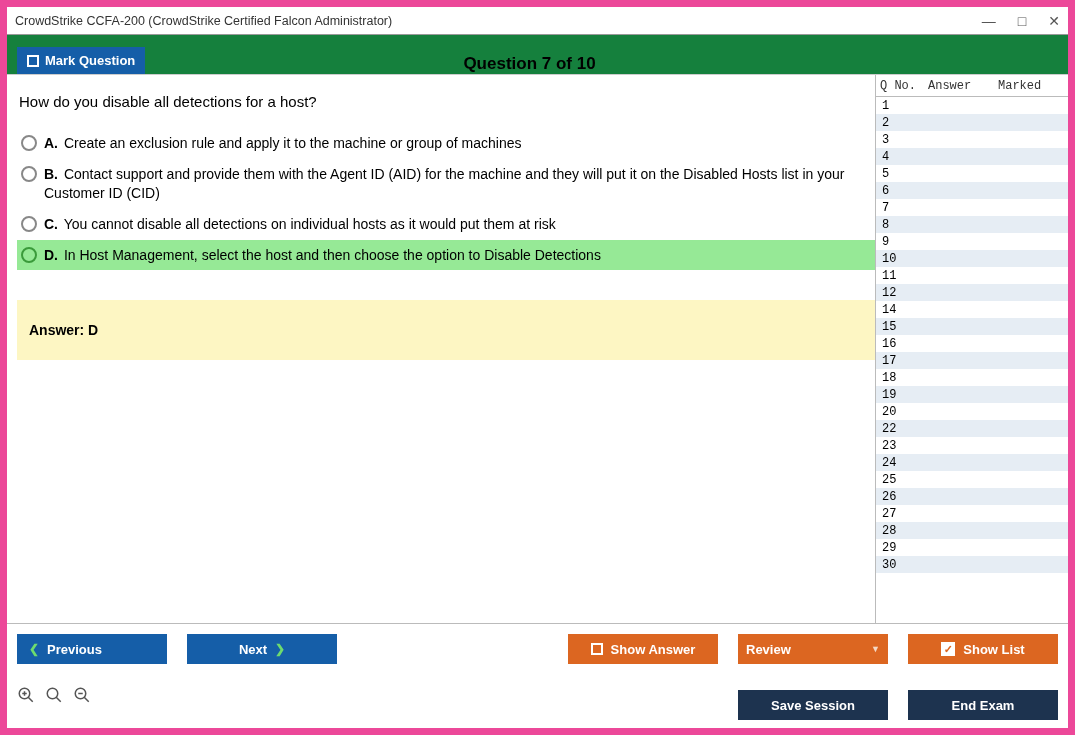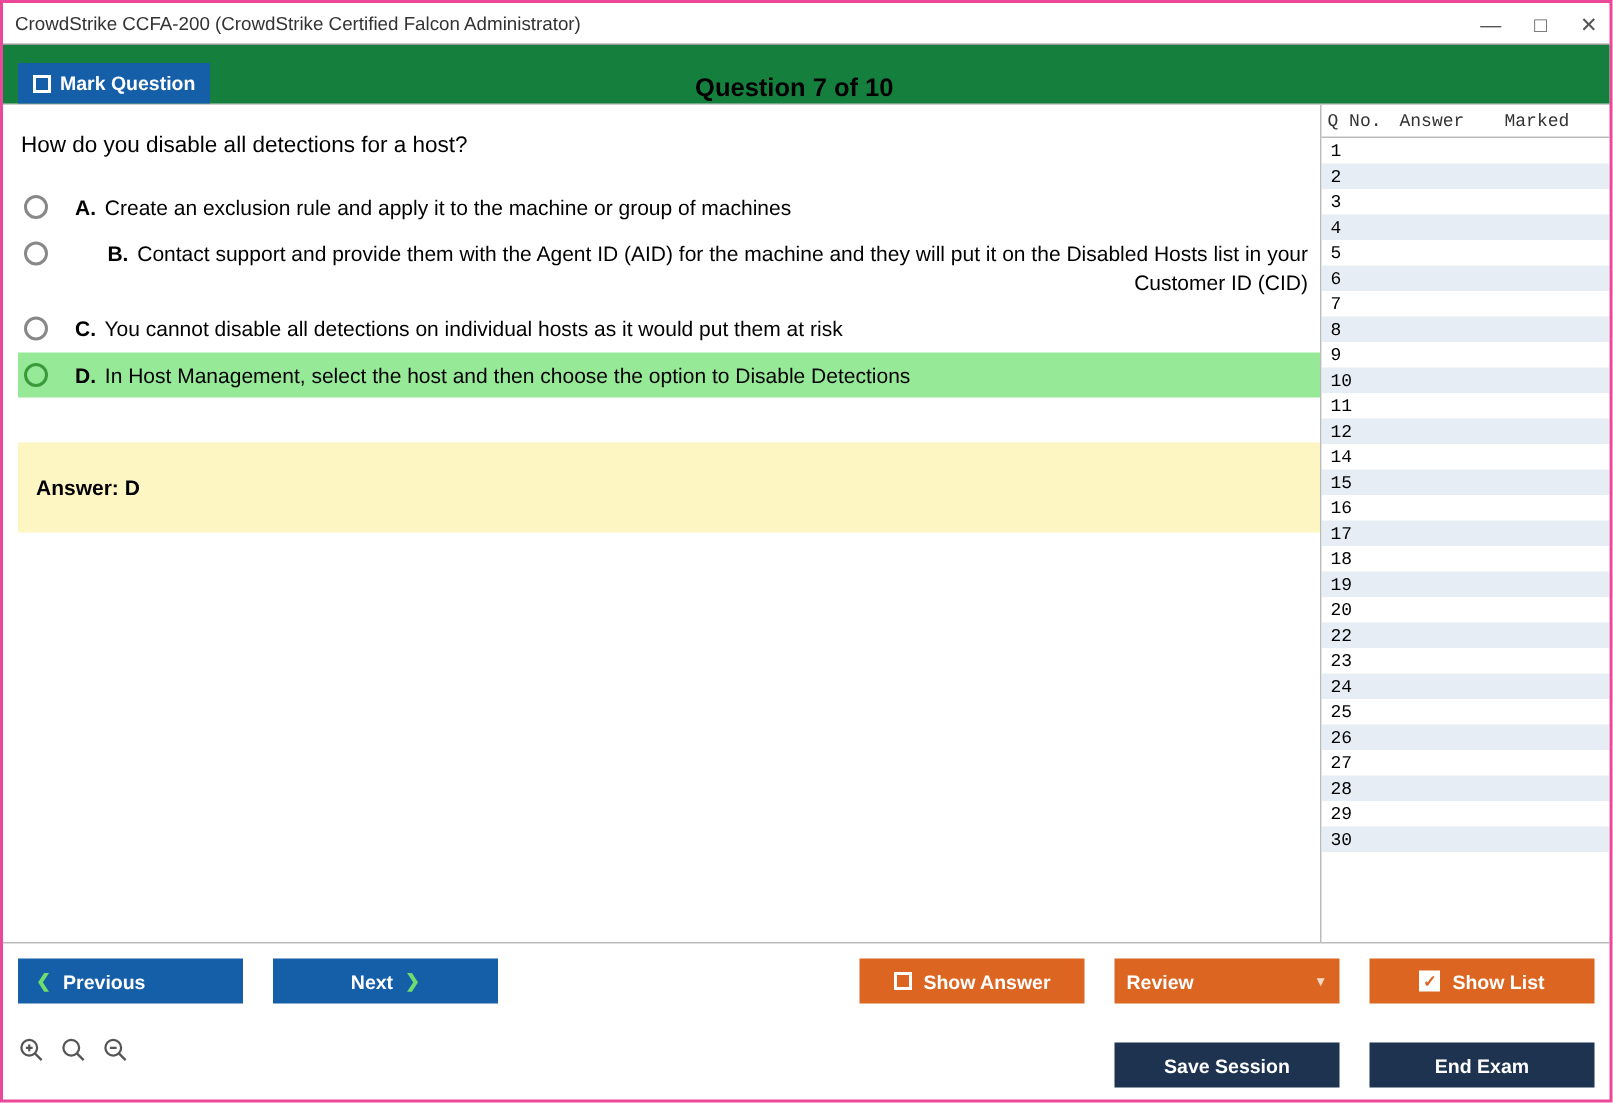--- a/index.html
+++ b/index.html
@@ -6,21 +6,21 @@
   body {
     margin: 0;
     font-family: Arial, Helvetica, sans-serif;
     font-size: 13px;
     background: #fff;
     color: #000;
   }
   .window {
     width: 1075px;
     height: 735px;
-    border: 2px solid #ec4899;
+    border: 7px solid #ec4899;
     display: flex;
     flex-direction: column;
     position: relative;
   }
   .titlebar {
     height: 28px;
     border-bottom: 1px solid #999;
     display: flex;
     align-items: center;
     padding: 0 8px;
@@ -90,26 +90,25 @@
     overflow: hidden;
   }
   .question-text {
     font-size: 15px;
     margin: 6px 0 18px 2px;
   }
   .options { }
   .option {
     display: flex;
     align-items: flex-start;
-    gap: 18px;
+    gap: 7px;
     padding: 6px 8px 6px 4px;
     font-size: 14px;
     line-height: 1.35;
     cursor: pointer;
-    text-align: right;
   }
   .option .radio {
     width: 16px; height: 16px;
     border: 2px solid #888;
     border-radius: 50%;
     flex-shrink: 0;
     margin-top: 1px;
   }
   .option.correct {
     background: #96e996;

